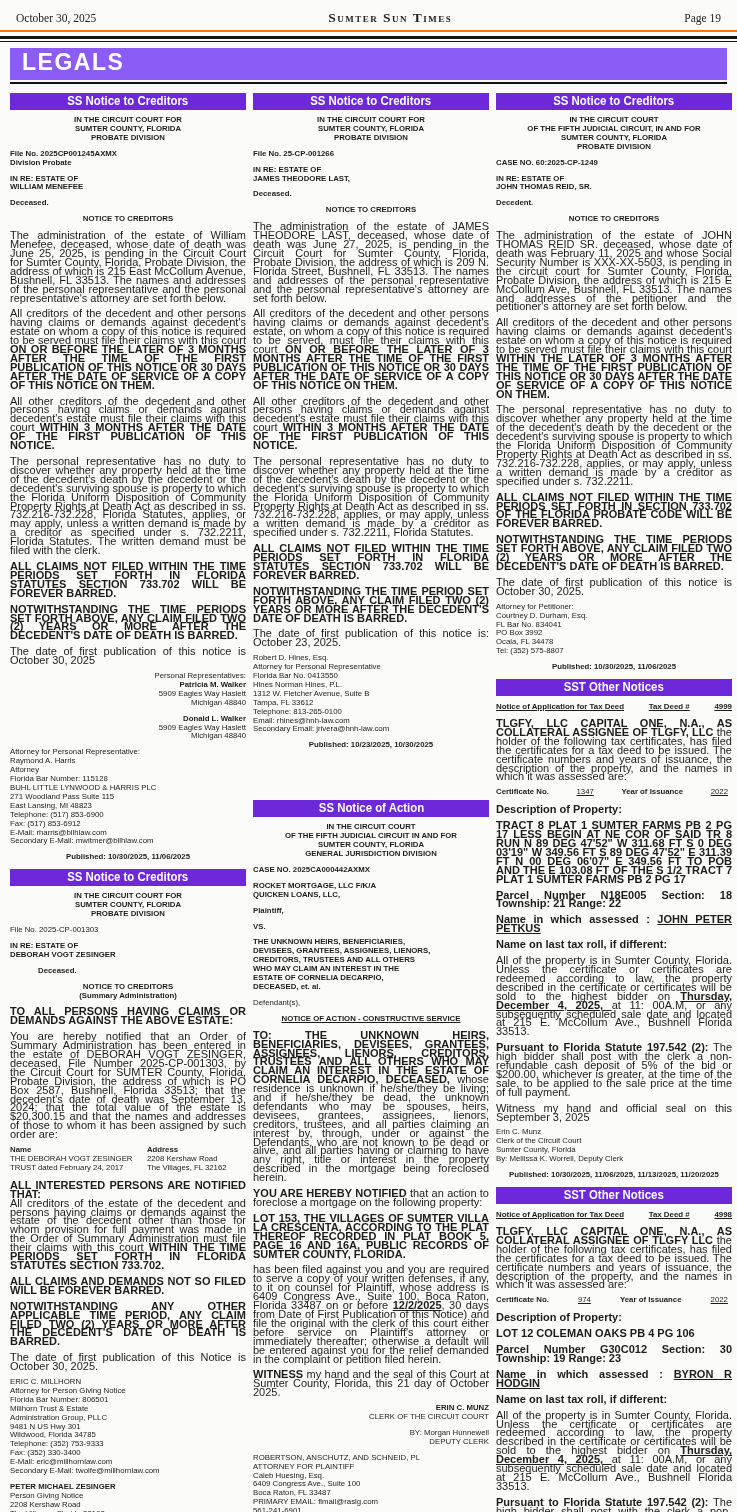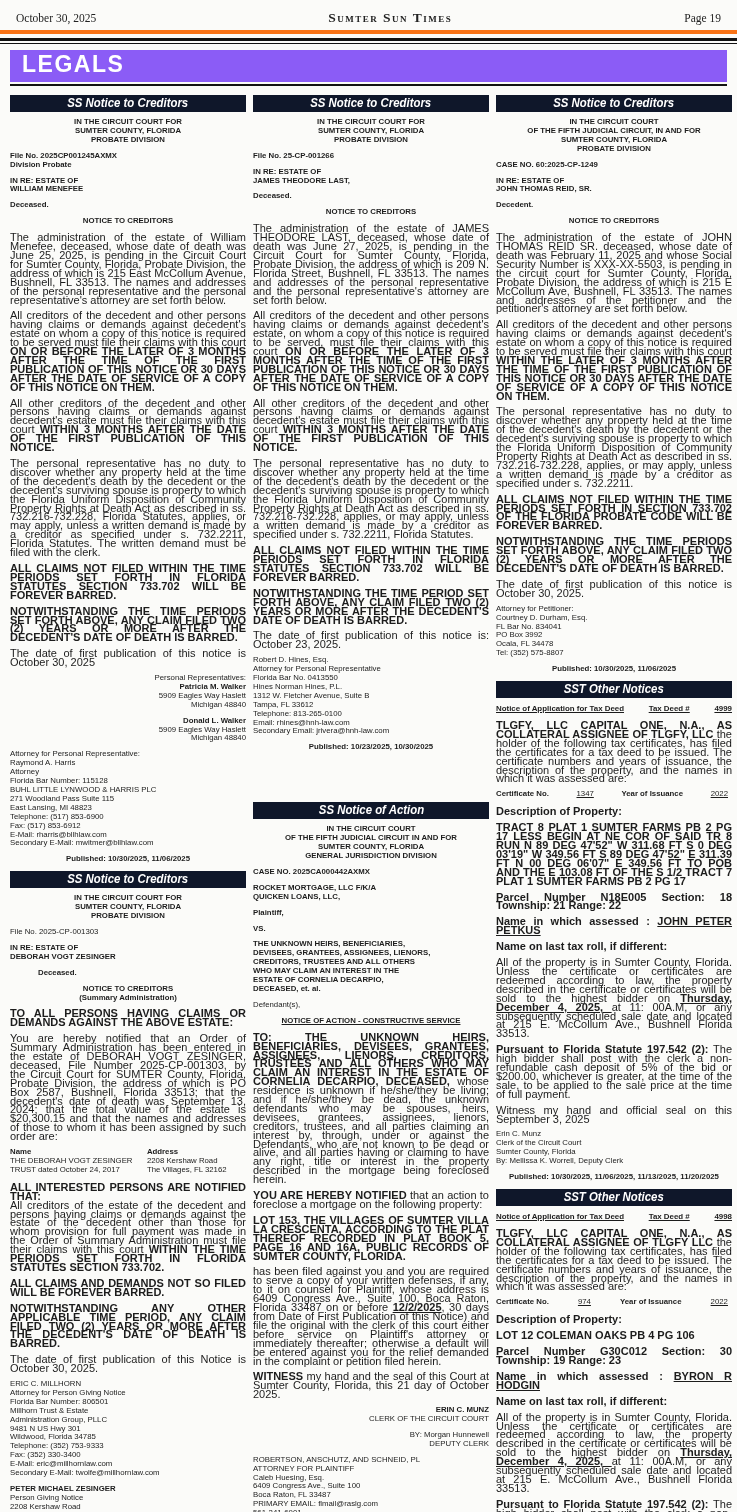--- a/index.html
+++ b/index.html
@@ -6,36 +6,36 @@
   body{
     width:737px;height:1512px;overflow:hidden;
     background:#fbfbf9;color:#1c1c1c;
     font-family:"Liberation Sans",sans-serif;
     position:relative;
   }
   .page-header{
     display:flex;justify-content:space-between;align-items:baseline;
     padding:10px 16px 4px;
     font-family:"Liberation Serif",serif;font-size:11.5px;color:#222;
-    border-bottom:4px solid #f97316;
+    border-bottom:2px solid #f97316;
   }
   .paper-name{font-variant:small-caps;font-weight:bold;font-size:13.5px;letter-spacing:1.5px;}
   .double-rule{margin-top:4px;height:2px;border-top:3px solid #121212;border-bottom:1px solid #121212;}
   .legals-banner{
     margin:6px 10px 0;background:#8b5cf6;color:#fff;
     font-weight:bold;font-size:23px;letter-spacing:1.5px;
     padding:1px 12px 4px;
   }
   .banner-rule{margin:2px 10px 0;border-top:2.5px solid #121212;}
   .columns{display:flex;gap:7px;padding:6px 10px 0;align-items:flex-start;}
   .column{width:236px;flex:0 0 236px;}
   .bar{
-    background:#0f172a;color:#fff;text-align:center;
+    background:#6d28d9;color:#fff;text-align:center;
     font-weight:bold;font-size:12px;line-height:14px;
-    padding:1px 0 2px;margin:3px 0 6px;font-style:italic;
+    padding:1px 0 2px;margin:3px 0 6px;
   }
   .bar span{display:inline-block;transform:scaleX(0.95);white-space:nowrap;}
   p.para{margin:0 0 7px;text-align:justify;font-size:11px;line-height:8.9px;}
   p.para.m0{margin-bottom:0;}
   .lines{margin:0 0 7px;font-size:7.8px;line-height:8.9px;}
   .lines.ctr{text-align:center;}
   .lines.rgt{text-align:right;}
   .b{font-weight:bold;}
   .u{text-decoration:underline;}
   .taxhead{display:flex;justify-content:space-between;font-size:7.9px;line-height:9px;margin:1px 0 8px;}
@@ -145,21 +145,21 @@
           <div class="cols2">
             <div class="hd">
               <span class="b ">Name</span>
               <span class="b ">Address</span>
             </div>
             <div class="rw">
               <span>THE DEBORAH VOGT ZESINGER</span>
               <span>2208 Kershaw Road</span>
             </div>
             <div class="rw">
-              <span>TRUST dated October 24, 2017</span>
+              <span>TRUST dated February 24, 2017</span>
               <span>The Villages, FL 32162</span>
             </div>
           </div>
           <p class="para m0"><span class="b ">ALL INTERESTED PERSONS ARE NOTIFIED THAT:</span></p>
           <p class="para"><span>All creditors of the estate of the decedent and persons having claims or demands against the estate of the decedent other than those for whom provision for full payment was made in the Order of Summary Administration must file their claims with this court </span><span class="b ">WITHIN THE TIME PERIODS SET FORTH IN FLORIDA STATUTES SECTION 733.702.</span></p>
           <p class="para"><span class="b ">ALL CLAIMS AND DEMANDS NOT SO FILED WILL BE FOREVER BARRED.</span></p>
           <p class="para"><span class="b ">NOTWITHSTANDING ANY OTHER APPLICABLE TIME PERIOD, ANY CLAIM FILED TWO (2) YEARS OR MORE AFTER THE DECEDENT'S DATE OF DEATH IS BARRED.</span></p>
           <p class="para"><span>The date of first publication of this Notice is October 30, 2025.</span></p>
           <div class="lines">
             <div class="ln"><span>ERIC C. MILLHORN</span></div>

